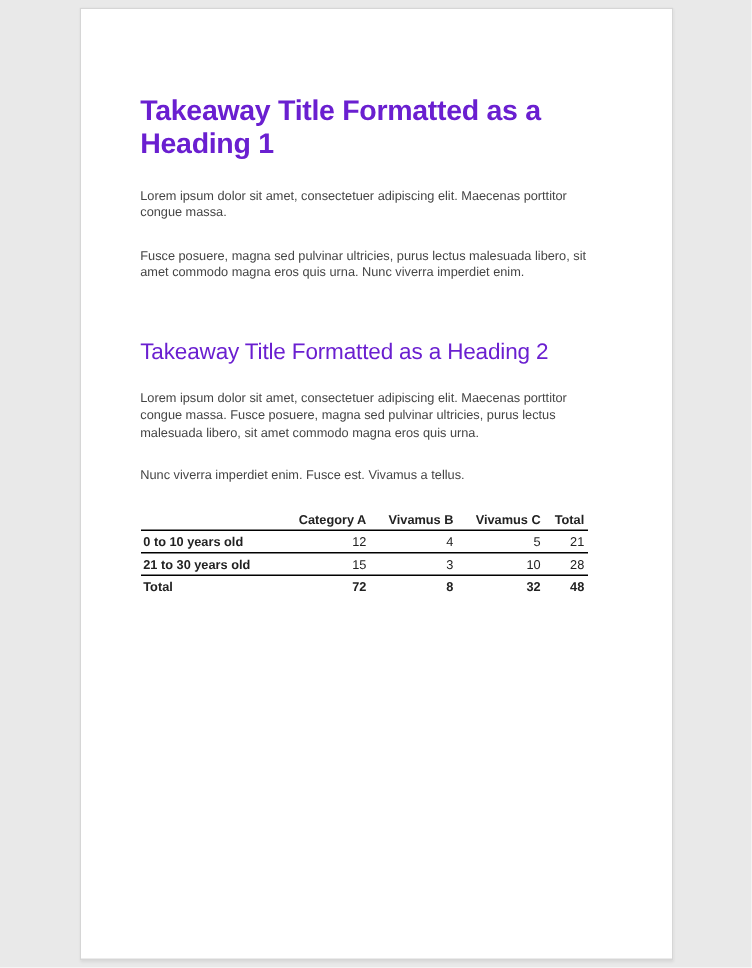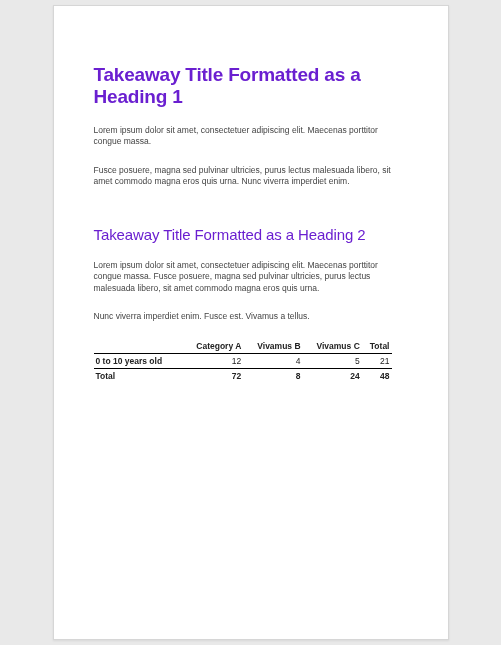--- a/index.html
+++ b/index.html
@@ -99,23 +99,30 @@
       </tr>
     </thead>
     <tbody>
       <tr>
         <td class="rowlabel">0 to 10 years old</td>
         <td>12</td>
         <td>4</td>
         <td>5</td>
         <td>21</td>
       </tr>
+      <tr>
+        <td class="rowlabel">21 to 30 years old</td>
+        <td>15</td>
+        <td>3</td>
+        <td>10</td>
+        <td>28</td>
+      </tr>
       <tr class="total-row">
         <td class="rowlabel">Total</td>
         <td>72</td>
         <td>8</td>
-        <td>24</td>
+        <td>32</td>
         <td>48</td>
       </tr>
     </tbody>
   </table>
 
 </div>
 
 </body></html>

